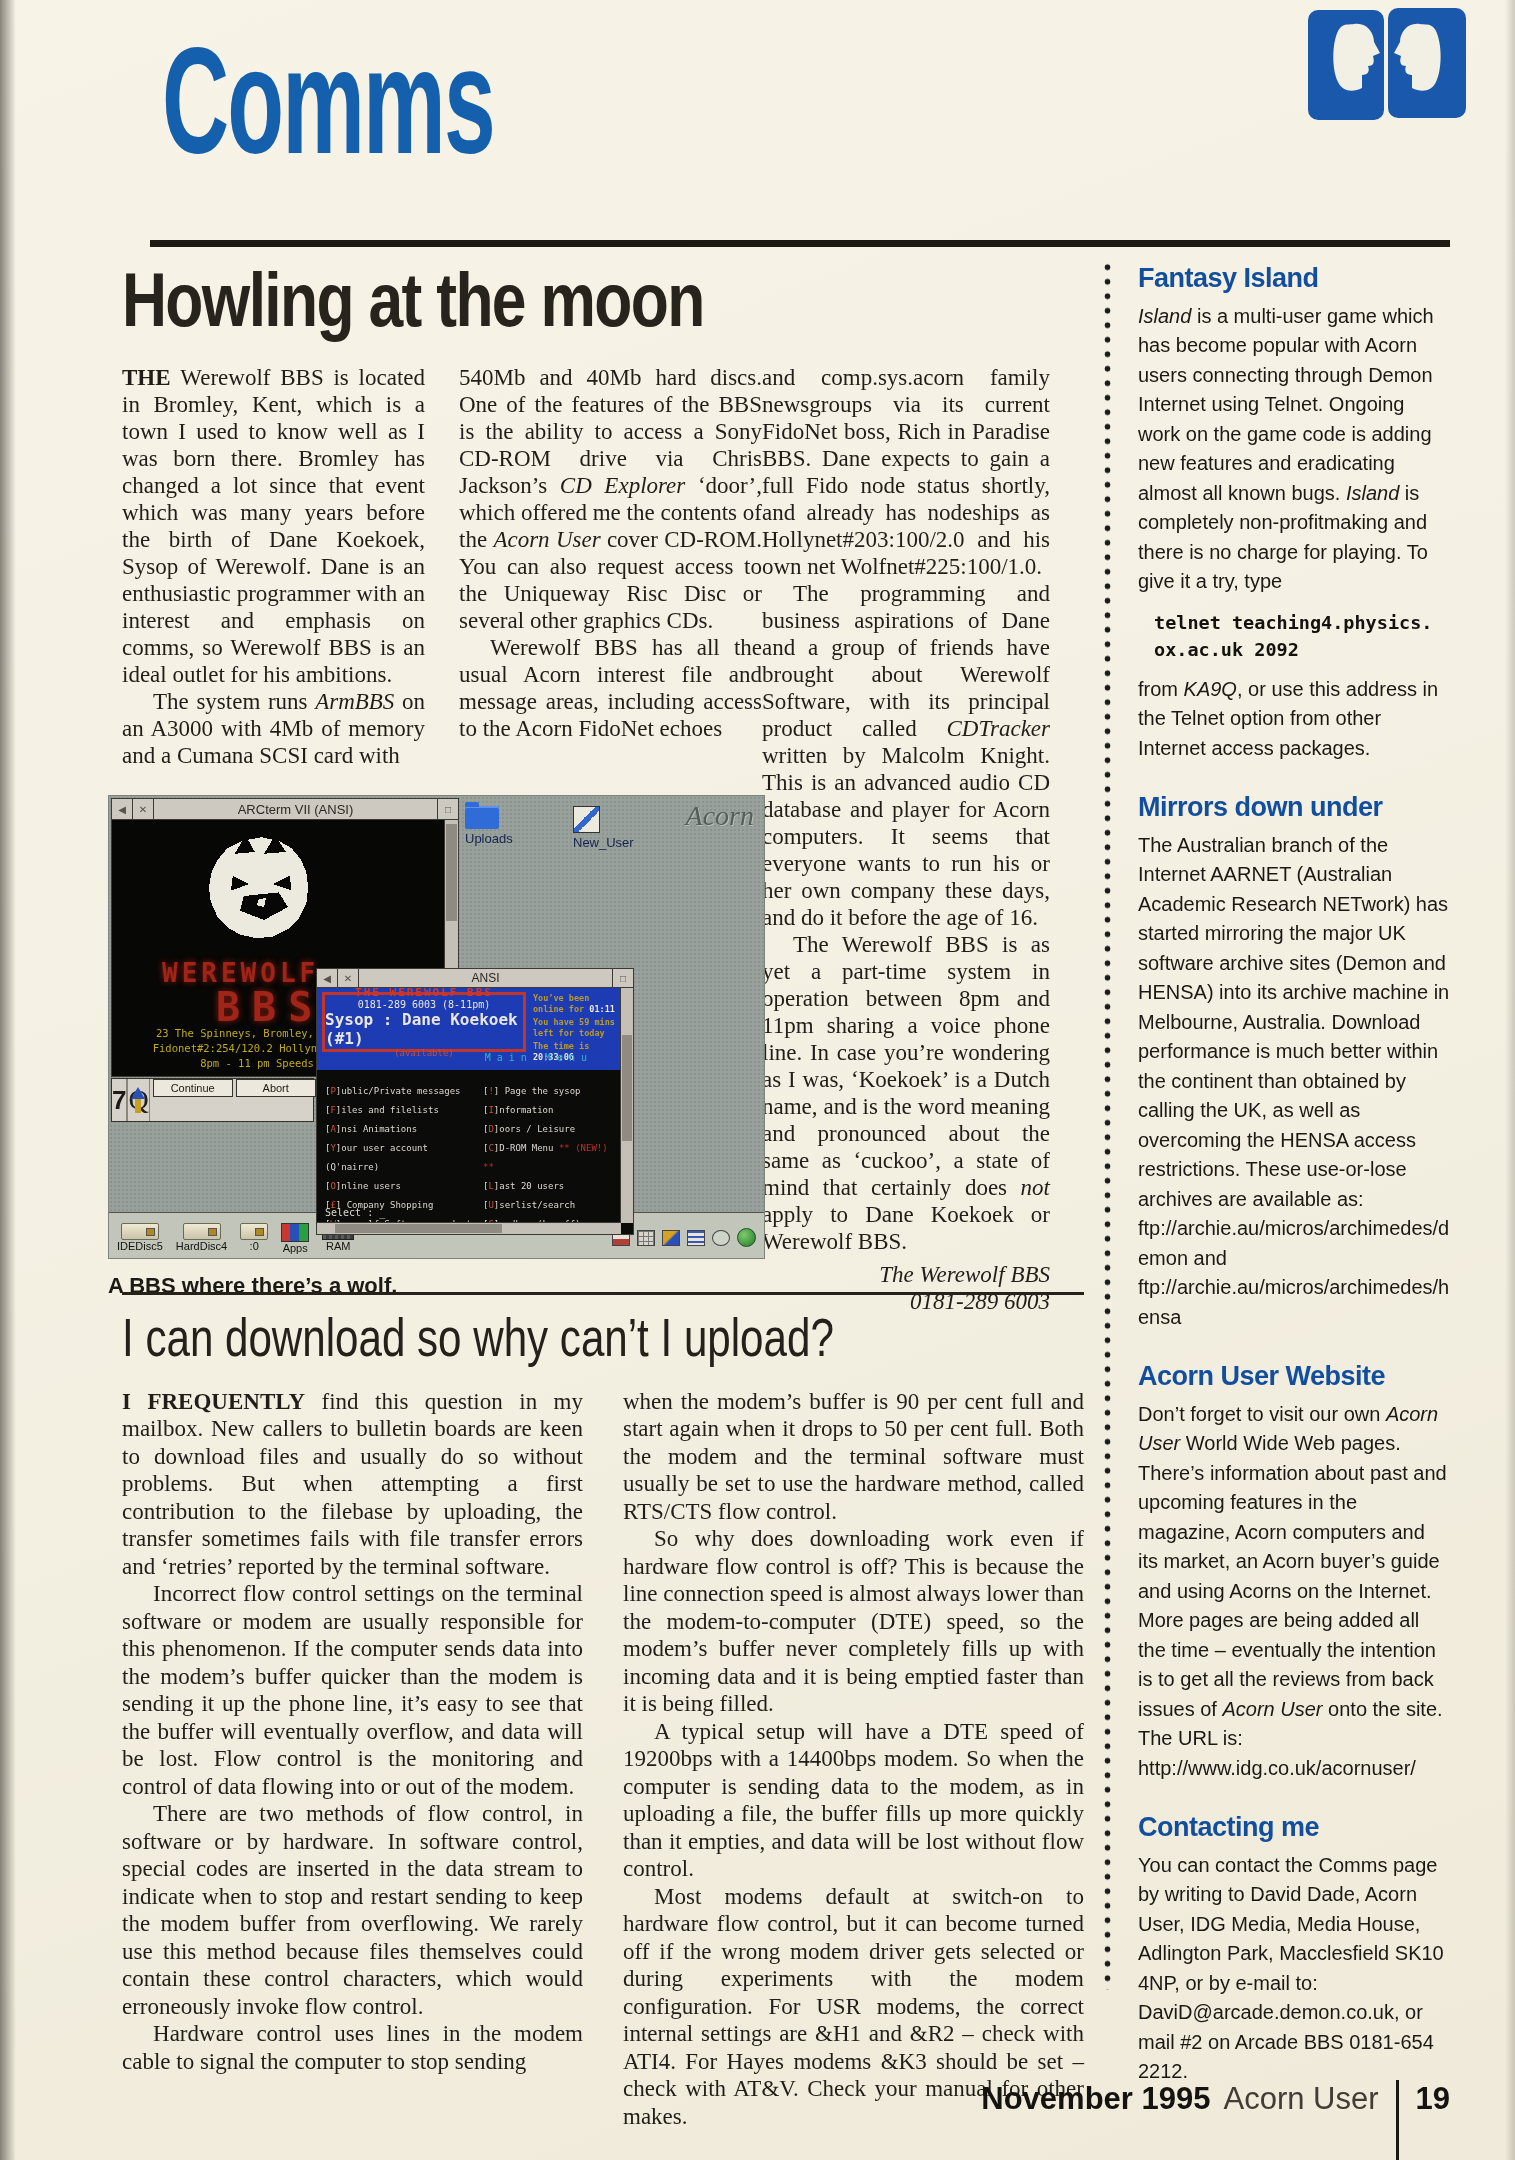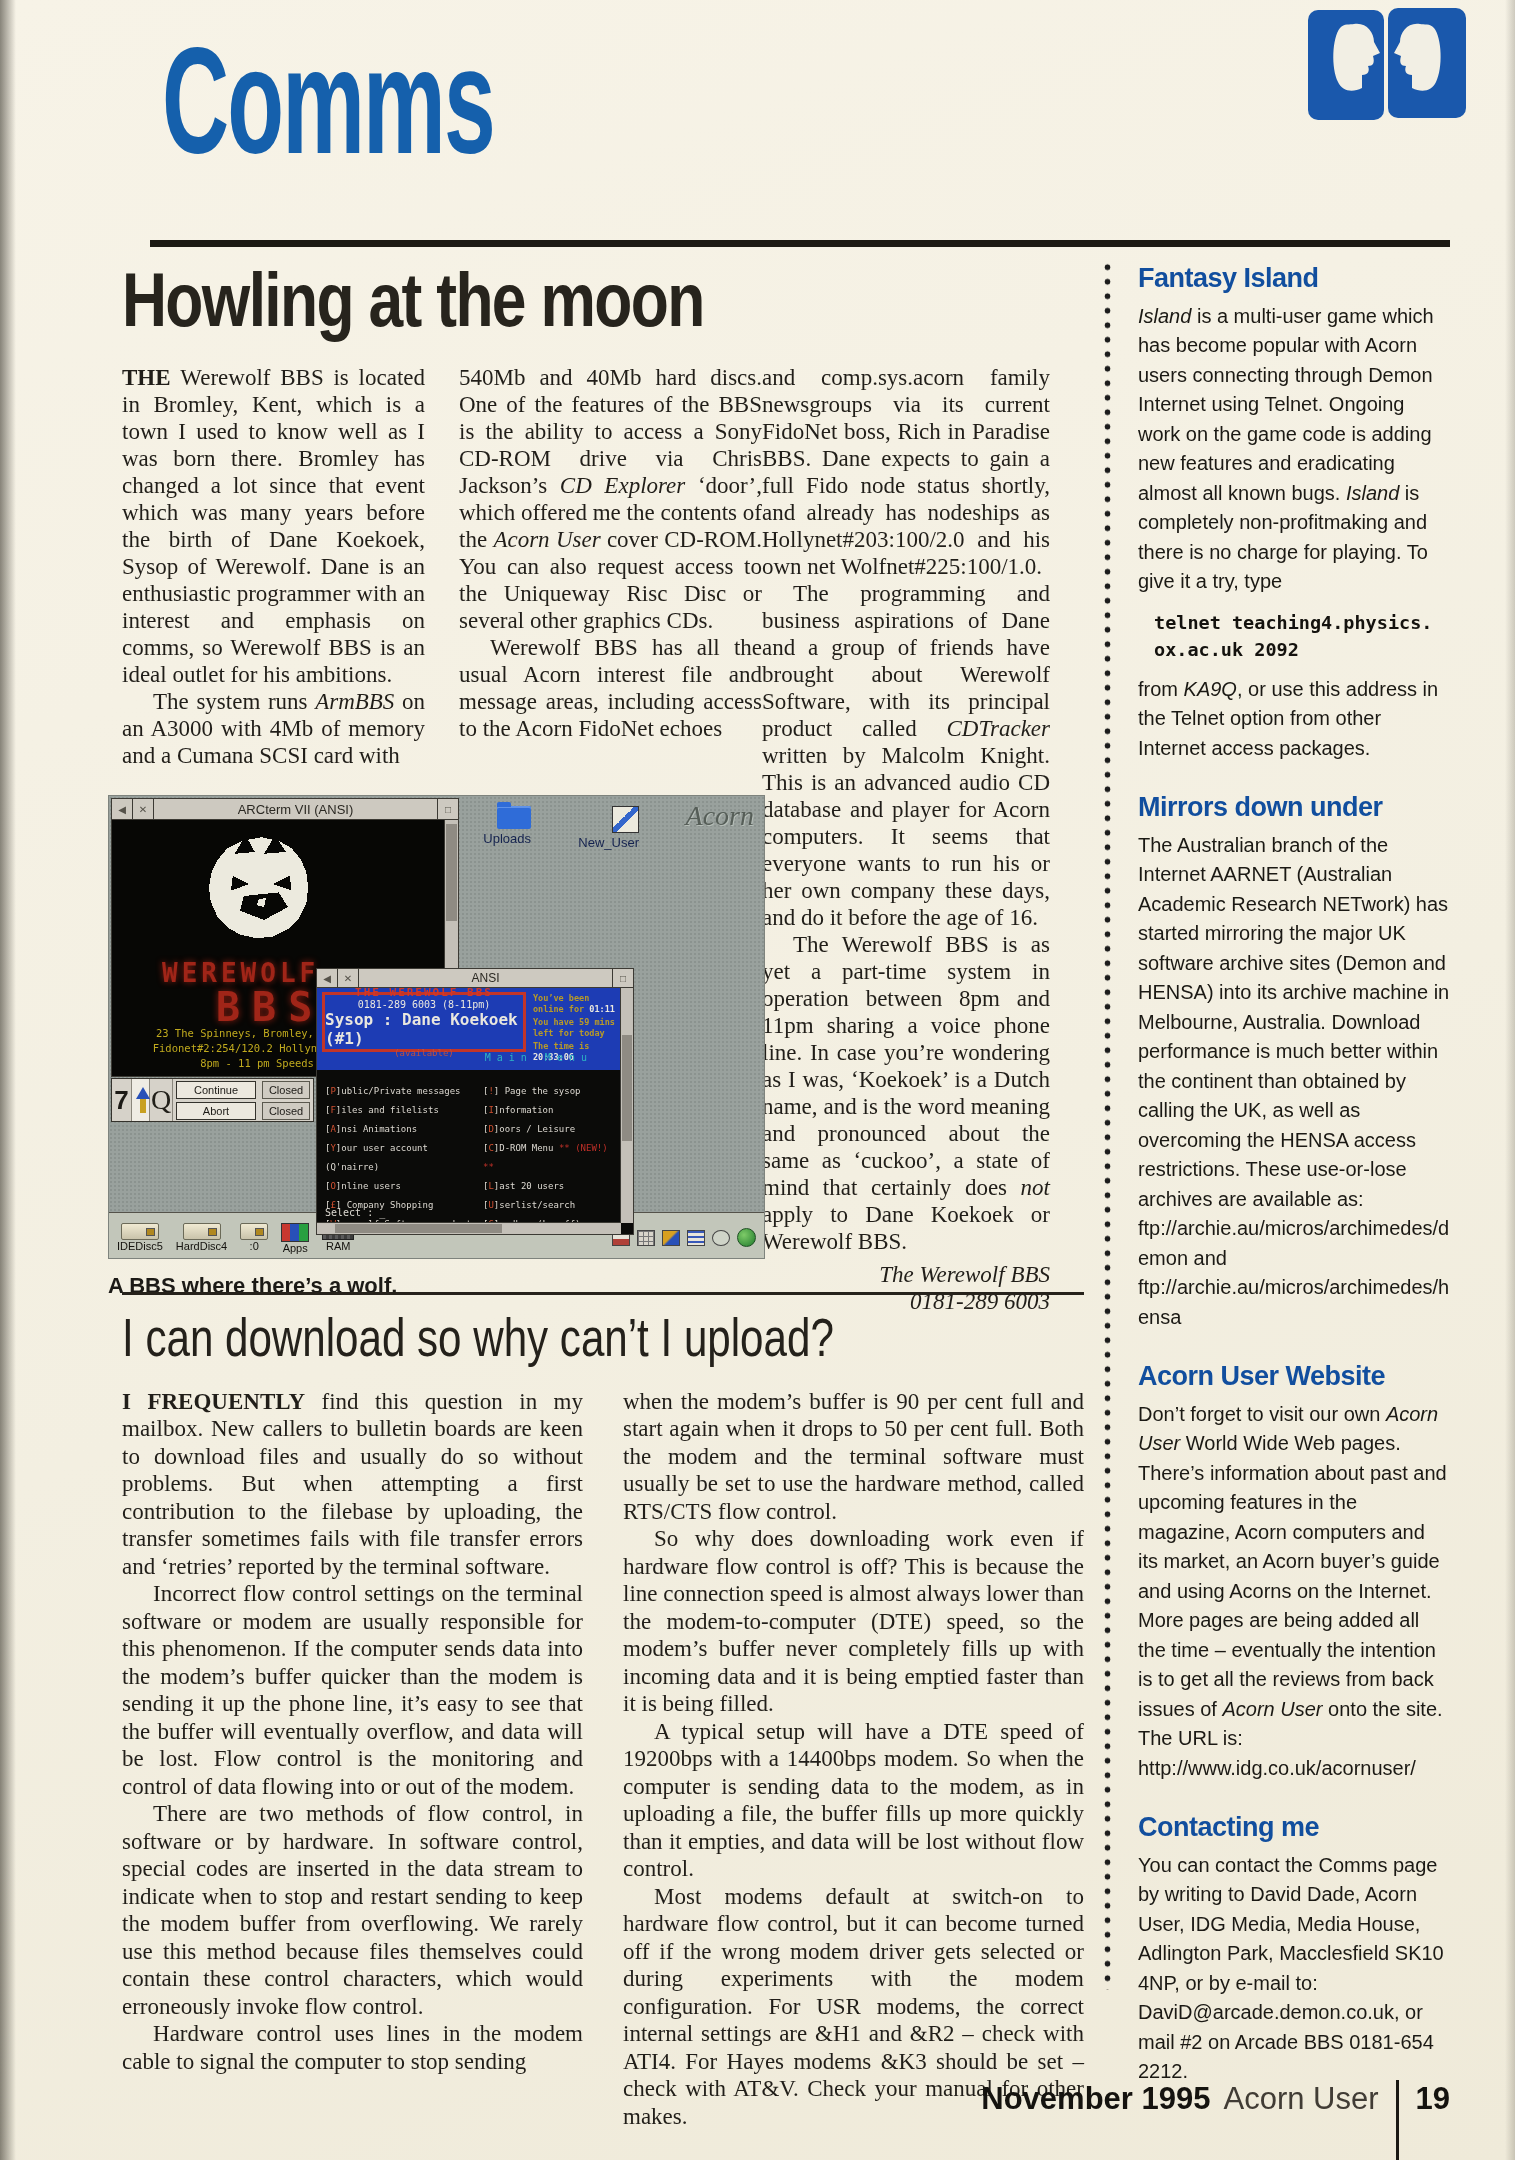--- a/index.html
+++ b/index.html
@@ -60,21 +60,21 @@
   .transfer{position:absolute;left:2px;top:282px;width:203px;height:44px;background:#d6d2c9;
     border:1px solid #34322c;display:flex;align-items:stretch;z-index:3;
     font-family:"Liberation Sans",sans-serif;box-sizing:border-box;}
   .tr-7{width:24px;display:flex;align-items:center;justify-content:center;font-size:26px;font-weight:bold;color:#1c1a16;border-right:1px solid #8a867c;}
   .tr-ic{width:22px;position:relative;border-right:1px solid #8a867c;background:#efece4;}
   .tr-ic::before{content:"";position:absolute;left:4px;top:8px;width:0;height:0;
     border-left:7px solid rgba(0,0,0,0);border-right:7px solid rgba(0,0,0,0);border-bottom:12px solid #2850b8;}
   .tr-ic::after{content:"";position:absolute;left:8px;top:20px;width:6px;height:14px;background:#c8a020;}
   .tr-q{width:28px;display:flex;align-items:center;justify-content:center;font-family:"Liberation Serif",serif;
     font-size:28px;color:#22201a;border-right:1px solid #8a867c;}
-  .tr-col{display:flex;flex-direction:column;justify-content:center;gap:3px;padding:0 3px;}
+  .tr-col{display:flex;flex-direction:row;justify-content:center;gap:3px;padding:0 3px;}
   .tr-btn{width:78px;height:16px;background:#ece8de;border:1px solid #34322c;font-size:11px;
     display:flex;align-items:center;justify-content:center;color:#1c1a16;}
   .tr-closed{width:46px;height:16px;background:#cfcbc2;border:1px solid #5a584e;font-size:11px;
     display:flex;align-items:center;justify-content:center;color:#1c1a16;}
 
   .ansi{position:absolute;left:207px;top:172px;width:318px;z-index:4;}
   .ansi .win-title{height:20px;font-size:12px;}
   .ansi-body{position:relative;height:246px;background:#0b0b09;border:1px solid #3c3a34;border-top:none;}
   .banner{position:absolute;left:0;top:0;right:12px;height:82px;background:#1d3cb4;}
   .bbsbox{position:absolute;left:5px;top:4px;width:198px;height:54px;border:3px solid #c23528;
@@ -112,21 +112,21 @@
   .ib-right{margin-left:auto;display:flex;gap:7px;align-items:center;padding-bottom:8px;}
   .gi{width:16px;height:14px;border:1px solid #444;}
   .gi-printer{background:linear-gradient(#e8e4da 60%,#b04038 60%);}
   .gi-grid{background:#d8d4ca;background-image:linear-gradient(#777 1px,rgba(0,0,0,0) 1px),linear-gradient(90deg,#777 1px,rgba(0,0,0,0) 1px);background-size:5px 5px;}
   .gi-pen{background:linear-gradient(135deg,#d8a020 45%,#2850b8 55%);}
   .gi-note{background:#e8e4da;background-image:linear-gradient(#3858b8 2px,rgba(0,0,0,0) 2px);background-size:100% 5px;}
   .gi-compass{background:#cfd4c8;border-radius:50%;}
   .gi-world{width:17px;height:17px;border-radius:50%;border:1px solid #1d4f22;
     background:radial-gradient(circle at 35% 35%,#7ecb68,#1f7a2c);}
   .desk-icons{position:absolute;left:356px;top:10px;display:flex;gap:42px;z-index:0;}
-  .d-icon{display:flex;flex-direction:column;align-items:flex-end;width:66px;
+  .d-icon{display:flex;flex-direction:column;align-items:flex-start;width:66px;
     font-family:"Liberation Sans",sans-serif;font-size:13px;color:#15234f;}
   .glyph-folder{width:34px;height:23px;background:#2f6cd8;border-radius:2px;position:relative;
     box-shadow:inset 0 2px 0 #5f92e8;margin-bottom:2px;}
   .glyph-folder::before{content:"";position:absolute;left:0;top:-4px;width:14px;height:5px;background:#2f6cd8;border-radius:2px 2px 0 0;}
   .glyph-app{width:25px;height:25px;border:1px solid #333;margin-bottom:2px;
     background:linear-gradient(135deg,#eceade 42%,#3366cc 42% 58%,#eceade 58%);}
   .acorn-logo{position:absolute;right:10px;top:4px;font-family:"Liberation Serif",serif;
     font-style:italic;font-weight:normal;font-size:28px;color:#565e58;text-shadow:1px 1px 0 #b7bfb9;}
   .caption{font-family:"Liberation Sans",sans-serif;font-weight:bold;font-size:22px;
     color:#1c1a16;margin:14px 0 0 -14px;}

